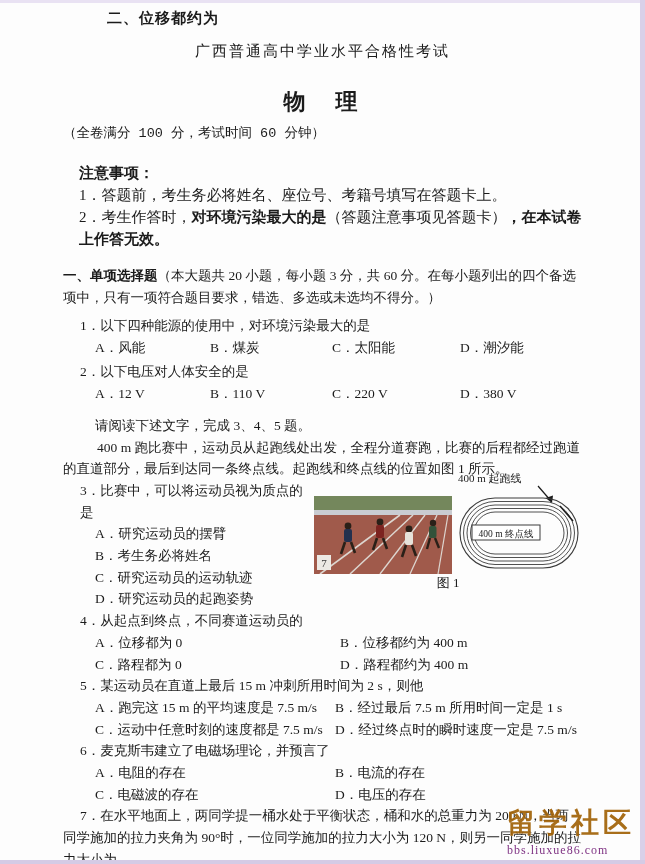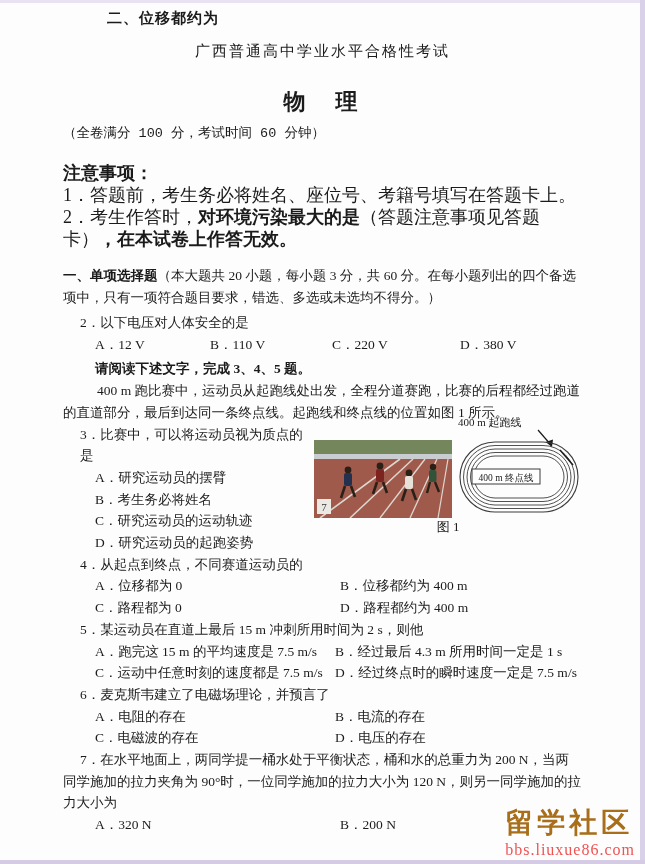--- a/index.html
+++ b/index.html
@@ -12,64 +12,70 @@
   .page { position:absolute; inset:0; padding:8px 63px 0 63px; background:#fdfdfd; }
   .edge-top    { position:absolute; left:0; top:0; width:100%; height:3px; background:#e9e2f3; }
   .edge-right  { position:absolute; right:0; top:0; width:5px; height:100%; background:#d9d0e9; }
   .edge-bottom { position:absolute; left:0; bottom:0; width:100%; height:4px; background:#d5cbe5; }
 
   .h-section { font-weight:bold; font-size:15px; line-height:20px; margin-left:44px; letter-spacing:1px; }
   .h-exam    { text-align:center; font-size:15px; line-height:20px; margin-top:13px; letter-spacing:2px; }
   .h-subject { text-align:center; font-size:22px; font-weight:bold; line-height:30px; margin-top:26px; letter-spacing:4px; }
   .h-meta    { text-align:left; font-size:13.5px; line-height:20px; margin-top:7px;font-family:Liberation Mono, monospace; }
 
-  .notice { margin-top:18px; font-size:18px; line-height:22px; }
+  .notice { margin-top:18px; font-size:15px; line-height:22px;margin-left:16px; }
   .notice .head { font-weight:bold; }
   .sec-head { margin-top:15px; font-size:13.5px; line-height:22px; }
 
   .question, .passage, .intro { font-size:13.5px; line-height:21.7px; }
   .stem { margin-left:17px; }
   .stem-hang { margin-left:0; text-indent:17px; }
   .opt-line { margin-left:32px; }
   .opts-row { margin-left:32px; }
   .opts-row span { display:inline-block; vertical-align:top; }
   .w1 { width:115px; } .w2 { width:122px; } .w3 { width:128px; }
   .colA { width:245px; } .colB { width:240px; }
-  .intro { font-weight:bold; margin-left:32px; margin-top:3px; }
+  .intro { font-weight:normal; margin-left:32px; margin-top:10px; }
   .passage { text-indent:34px; }
   .mt3 { margin-top:3px; } .mt6 { margin-top:6px; }
 
   .figure { float:right; width:268px; margin:-10px 0 0 8px; }
   .fig-media { display:flex; align-items:flex-end; gap:4px; }
   .fig-caption { text-align:center; font-size:13px; line-height:17px; margin-top:0; }
   .clear { clear:both; }
 
   .watermark { position:absolute; right:10px; bottom:4px; text-align:left; opacity:.92; }
   .watermark .wm1 { font-size:28px; font-weight:bold; color:#a16207; letter-spacing:4px; line-height:34px;
                     text-shadow:0 0 1px #fff; }
-  .watermark .wm2 { font-size:16px; color:#ef4444; line-height:20px; letter-spacing:1px; }
+  .watermark .wm2 { font-size:12px; color:#701a75; line-height:20px; letter-spacing:1px; }
 </style>
 </head>
 <body>
 
 <div class="page">
 
   <div class="h-section">二、位移都约为</div>
   <div class="h-exam">广西普通高中学业水平合格性考试</div>
   <div class="h-subject">物　理</div>
   <div class="h-meta">（全卷满分 100 分，考试时间 60 分钟）</div>
 
   <div class="notice">
     <div class="head">注意事项：</div>
     <div>1．答题前，考生务必将姓名、座位号、考籍号填写在答题卡上。</div>
     <div><span>2．考生作答时，</span><b>对环境污染最大的是</b><span>（答题注意事项见答题卡）</span><b>，在本试卷上作答无效。</b></div>
   </div>
 
   <div class="sec-head"><b>一、单项选择题</b><span>（本大题共 20 小题，每小题 3 分，共 60 分。在每小题列出的四个备选项中，只有一项符合题目要求，错选、多选或未选均不得分。）</span></div>
 
+  <div class="question mt6">
+    <div class="stem">1．以下四种能源的使用中，对环境污染最大的是</div>
+    <div class="opts-row">
+      <span class="w1">A．风能</span><span class="w2">B．煤炭</span><span class="w3">C．太阳能</span><span>D．潮汐能</span>
+    </div>
+  </div>
 
   <div class="question mt3">
     <div class="stem">2．以下电压对人体安全的是</div>
     <div class="opts-row">
       <span class="w1">A．12 V</span><span class="w2">B．110 V</span><span class="w3">C．220 V</span><span>D．380 V</span>
     </div>
   </div>
 
   <div class="intro">请阅读下述文字，完成 3、4、5 题。</div>
   <div class="passage">400 m 跑比赛中，运动员从起跑线处出发，全程分道赛跑，比赛的后程都经过跑道的直道部分，最后到达同一条终点线。起跑线和终点线的位置如图 1 所示。</div>
@@ -129,21 +135,21 @@
   <div class="clear"></div>
 
   <div class="question">
     <div class="stem">4．从起点到终点，不同赛道运动员的</div>
     <div class="opts-row"><span class="colA">A．位移都为 0</span><span>B．位移都约为 400 m</span></div>
     <div class="opts-row"><span class="colA">C．路程都为 0</span><span>D．路程都约为 400 m</span></div>
   </div>
 
   <div class="question">
     <div class="stem">5．某运动员在直道上最后 15 m 冲刺所用时间为 2 s，则他</div>
-    <div class="opts-row"><span class="colB">A．跑完这 15 m 的平均速度是 7.5 m/s</span><span>B．经过最后 4.3 m 所用时间一定是 1 s</span></div>
+    <div class="opts-row"><span class="colB">A．跑完这 15 m 的平均速度是 7.5 m/s</span><span>B．经过最后 7.5 m 所用时间一定是 1 s</span></div>
     <div class="opts-row"><span class="colB">C．运动中任意时刻的速度都是 7.5 m/s</span><span>D．经过终点时的瞬时速度一定是 7.5 m/s</span></div>
   </div>
 
   <div class="question">
     <div class="stem">6．麦克斯韦建立了电磁场理论，并预言了</div>
     <div class="opts-row"><span class="colB">A．电阻的存在</span><span>B．电流的存在</span></div>
     <div class="opts-row"><span class="colB">C．电磁波的存在</span><span>D．电压的存在</span></div>
   </div>
 
   <div class="question">

